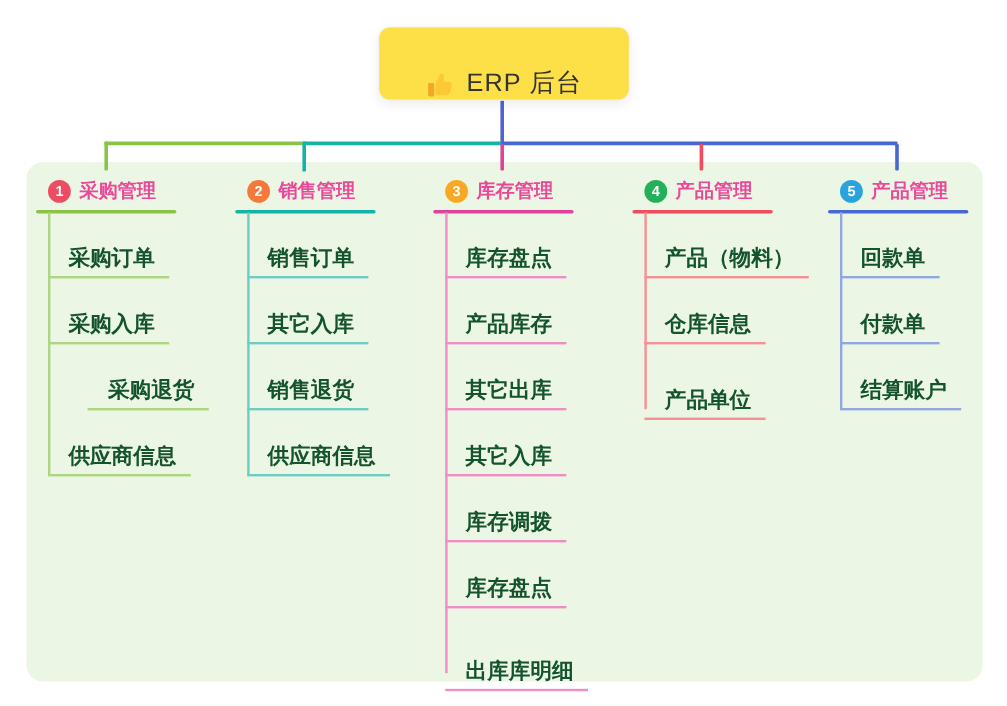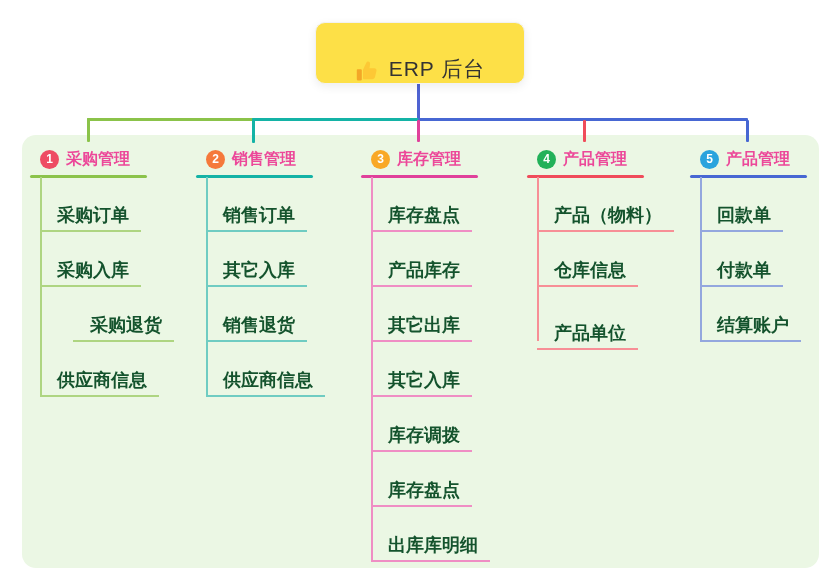--- a/index.html
+++ b/index.html
@@ -107,21 +107,21 @@
       <span class="b-label">库存管理</span>
     </div>
     <div class="b-underline"></div>
     <div class="vline" style="height:384px;"></div>
     <div class="child" style="top:60px;">库存盘点</div>
     <div class="child" style="top:115px;">产品库存</div>
     <div class="child" style="top:170px;">其它出库</div>
     <div class="child" style="top:225px;">其它入库</div>
     <div class="child" style="top:280px;">库存调拨</div>
     <div class="child" style="top:335px;">库存盘点</div>
-    <div class="child" style="top:390px;">出库库明细</div>
+    <div class="child" style="top:404px;">出库库明细</div>
   </div>
 
   <div class="branch" style="left: 527px; --badge: #22b159; --line: #f04c5b; --childline: #f78f96;">
     <div class="b-header">
       <span class="badge">4</span>
       <span class="b-label">产品管理</span>
     </div>
     <div class="b-underline"></div>
     <div class="vline" style="height:164px;"></div>
     <div class="child" style="top:60px;">产品（物料）</div>

